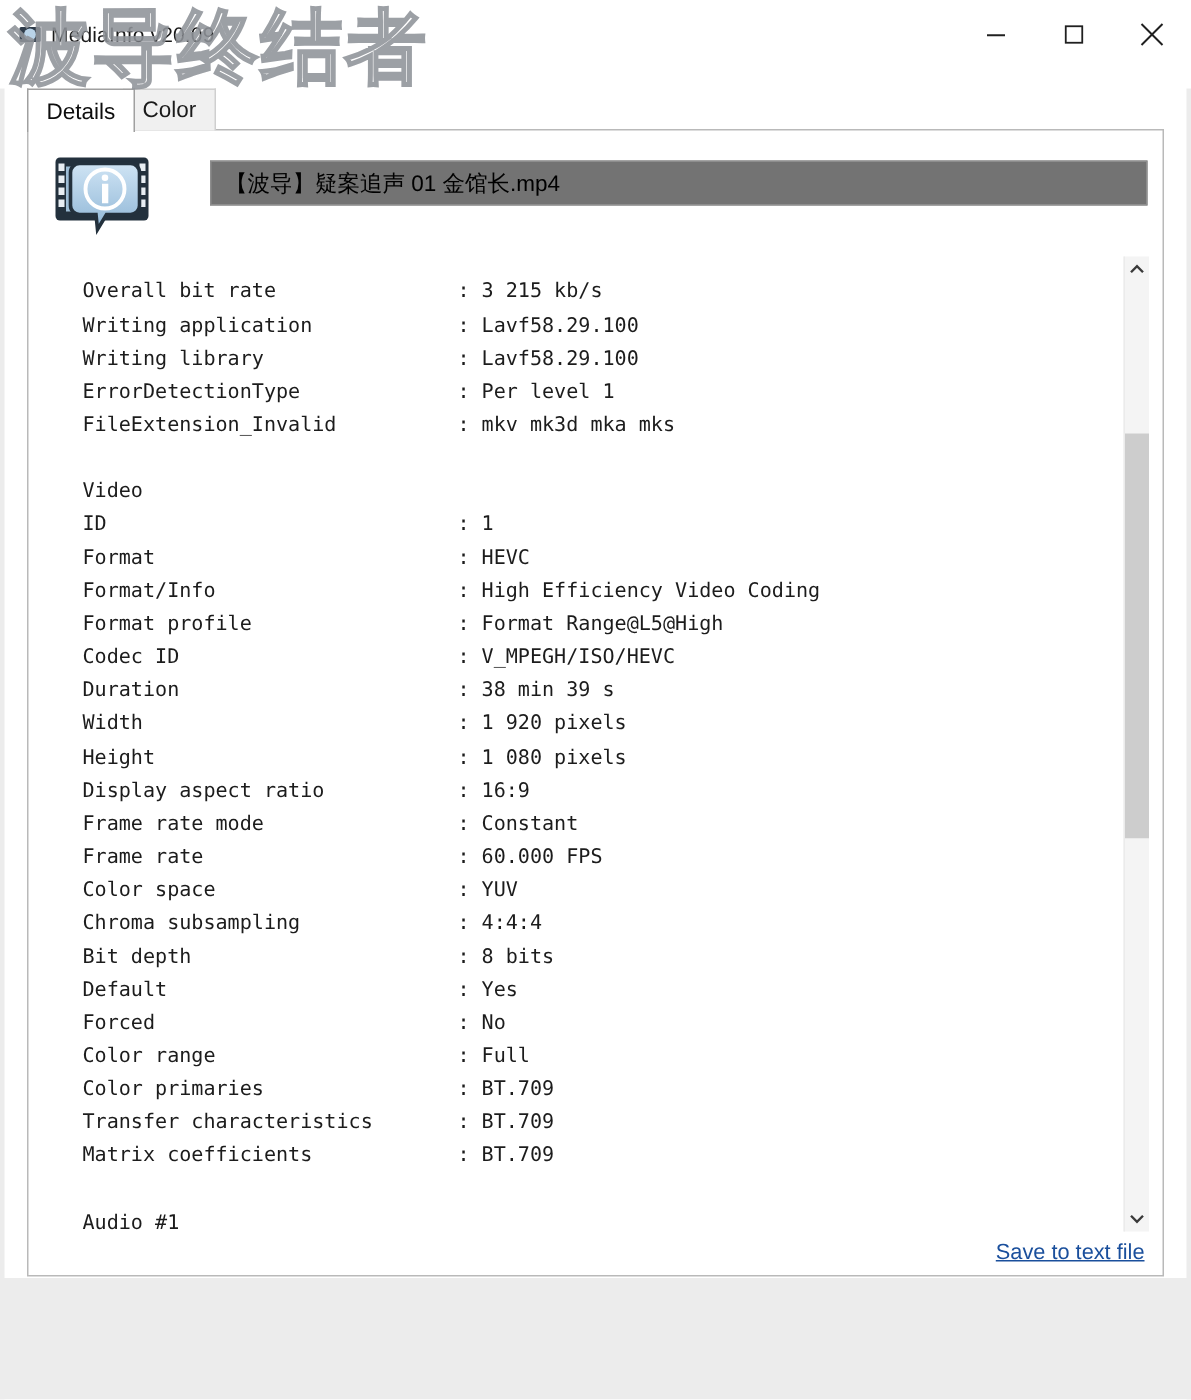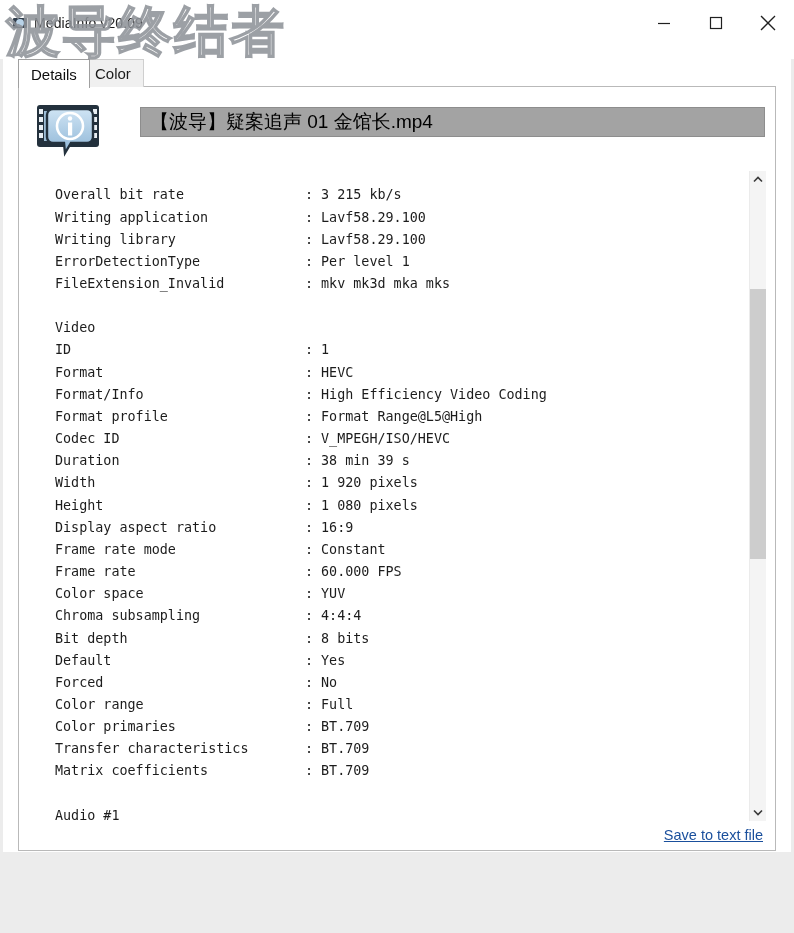--- a/index.html
+++ b/index.html
@@ -141,25 +141,25 @@
     height: 62px;
   }
   #filename-box {
     position: absolute;
     left: 121px;
     top: 20px;
     width: 625px;
     height: 30px;
     box-sizing: border-box;
     border: 1px solid #8d8d8d;
-    background: #a3a3a3;
+    background: #737373;
     display: flex;
     align-items: center;
     padding-left: 9px;
-    font-size: 19px;
+    font-size: 15px;
     color: #000000;
     overflow: hidden;
     white-space: nowrap;
   }
 
   
   #info-area {
     position: absolute;
     left: 10px;
     top: 84px;

